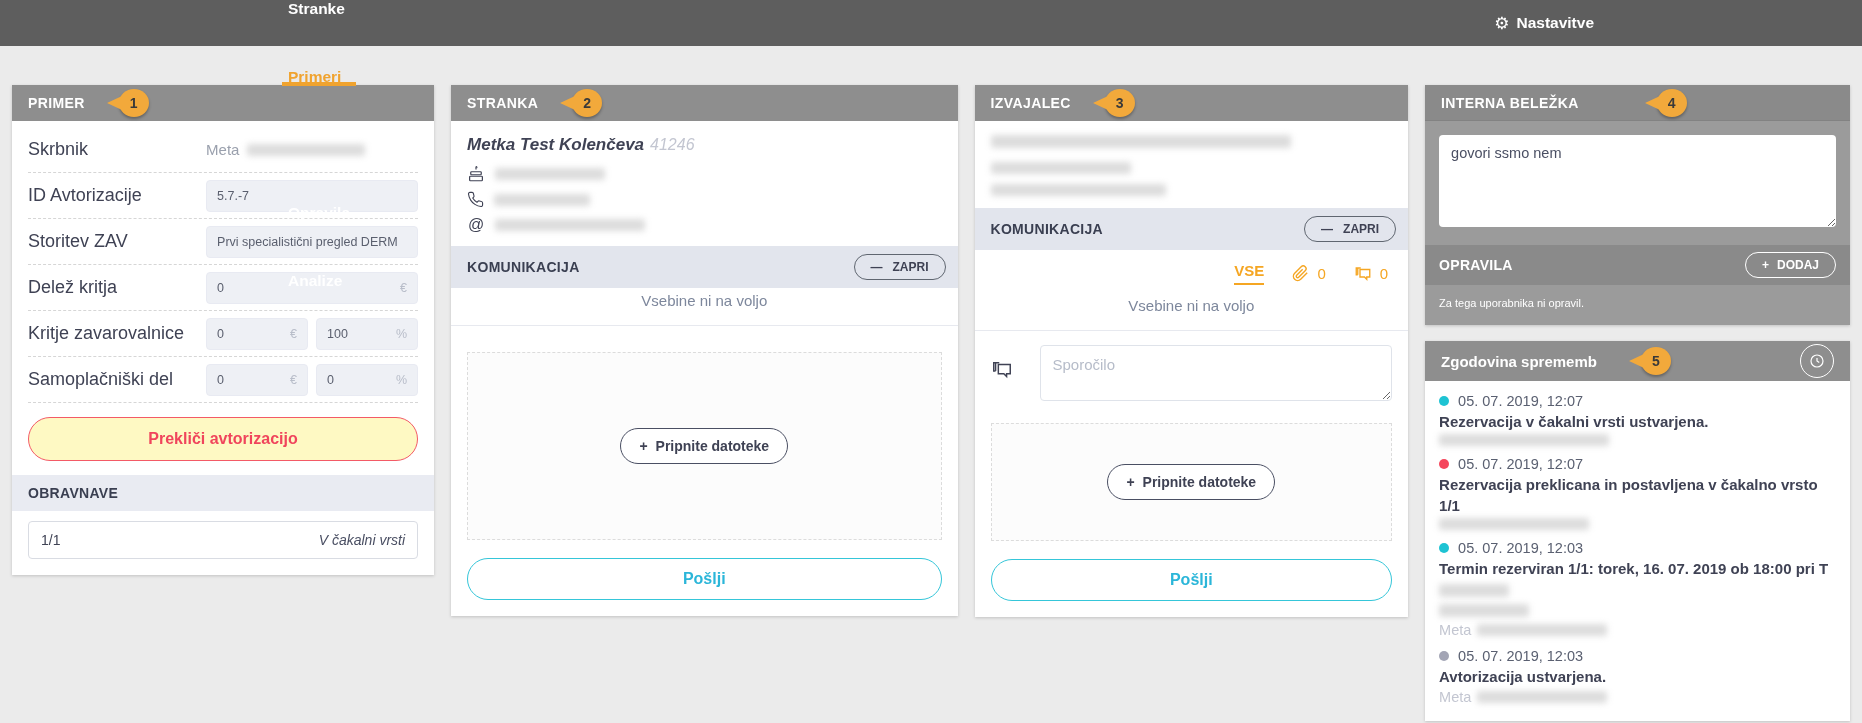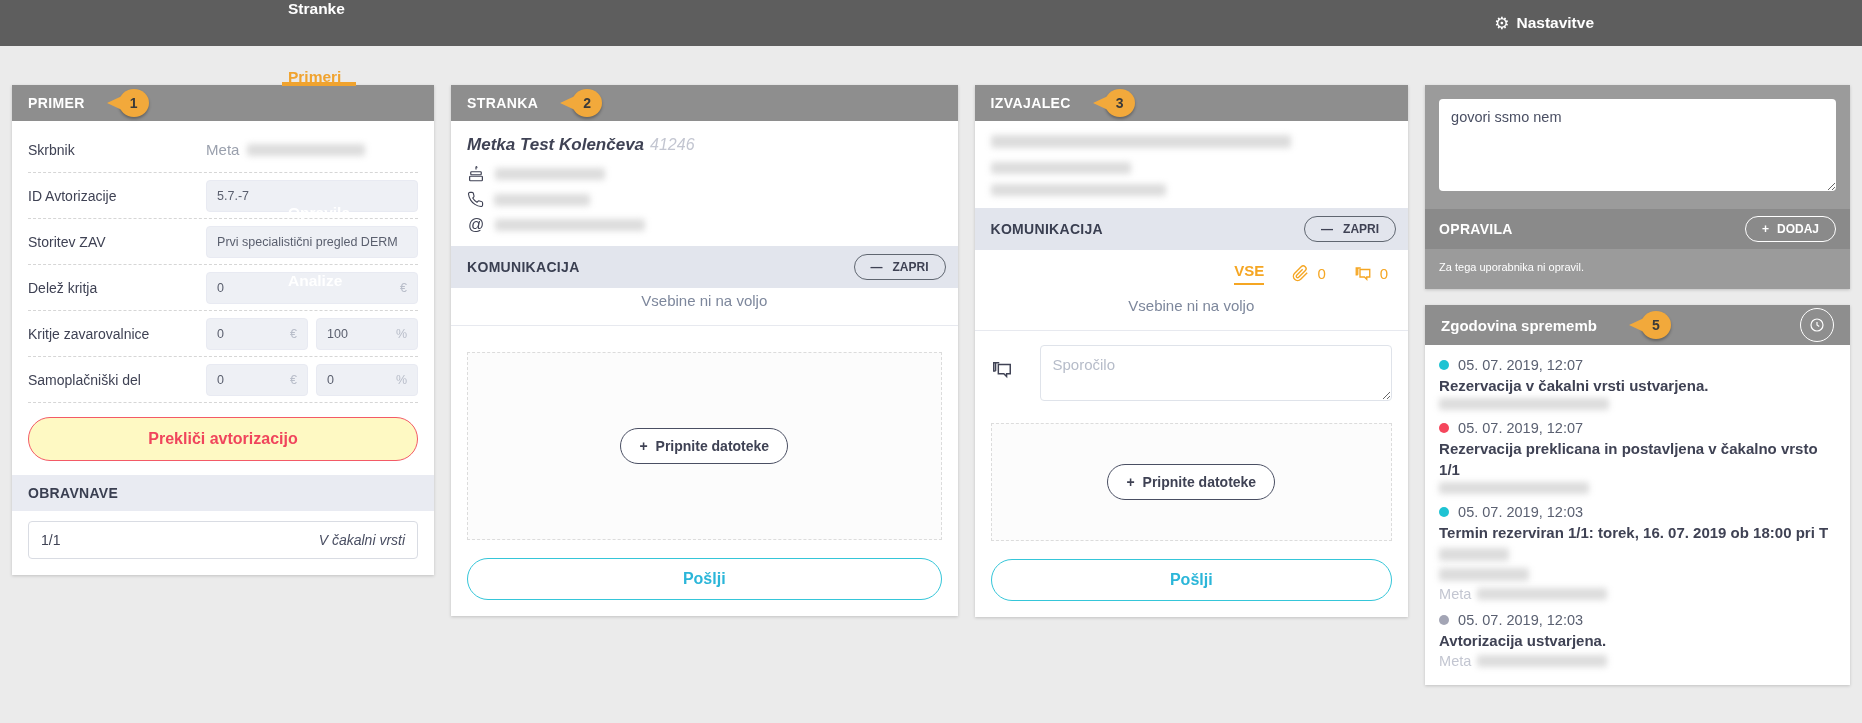--- a/index.html
+++ b/index.html
@@ -23,21 +23,21 @@
   .chead { background:#8e8e8e; height:36px; display:flex; align-items:center; padding:0 16px; color:#fff; font-weight:bold; font-size:14px; letter-spacing:.4px; }
   .badge { position:relative; margin-left:34px; width:30px; height:28px; background:#f2a93b; border-radius:50%; display:flex; align-items:center; justify-content:center; color:#3a3a3a; font-weight:bold; font-size:14px; box-shadow:0 2px 3px rgba(0,0,0,.3); flex:none; }
   .badge::before { content:""; position:absolute; left:-12px; top:50%; transform:translateY(-50%); border-top:7px solid transparent; border-bottom:7px solid transparent; border-right:15px solid #f2a93b; }
 
   .redact { display:inline-block; height:12px; background:#dcdcdc; border-radius:2px; filter:blur(3px); vertical-align:middle; }
 
   
   .c1 .body { padding:6px 16px 0; }
   .frow { display:flex; align-items:center; justify-content:space-between; min-height:46px; border-bottom:1px dashed #d6d6d6; }
   .frow:last-of-type { border-bottom:1px dashed #d6d6d6; }
-  .flabel { font-size:14px; color:#3f4254; }
+  .flabel { font-size:18px; color:#3f4254; }
   .fval { width:212px; display:flex; gap:8px; }
   .muted { color:#9aa0ad; font-size:15px; }
   .ibox { background:#eef0f5; border:1px solid #e8eaf2; border-radius:4px; padding:8px 10px; font-size:12.5px; color:#5a5f6e; width:100%; display:flex; justify-content:space-between; align-items:center; }
   .ibox .unit { color:#b8bdc9; }
   .ibox.half { width:102px; }
   .btn-cancel { display:block; width:100%; margin:14px 0; height:44px; background:#fef9c3; border:1.5px solid #f35a66; border-radius:22px; color:#f0455c; font-weight:bold; font-size:16px; font-family:inherit; cursor:pointer; }
   .subhead { margin:0 -16px; background:#e9ebf2; padding:10px 16px; font-weight:bold; font-size:14px; color:#3a3f51; letter-spacing:.3px; }
   .obr-row { margin:10px 0 16px; border:1px solid #d9dce3; border-radius:4px; padding:10px 12px; display:flex; justify-content:space-between; align-items:center; font-size:14px; cursor:pointer; }
   .obr-right { font-style:italic; color:#4a4f63; }
 
@@ -275,20 +275,24 @@
         <span>+</span>
         <span>Pripnite datoteke</span>
       </button>
     </div>
     <button class="btn-send">Pošlji</button>
   </section>
 
   <div class="c4">
 
     <section class="panel">
+      <header class="chead" style="background:#8a8a8a;">
+        <span>INTERNA BELEŽKA</span>
+        <span class="badge" style="margin-left:78px;">4</span>
+      </header>
       <div class="notewrap">
         <textarea class="note" style="">govori ssmo nem</textarea>
       </div>
       <div class="opravila">
         <span class="opr-title">OPRAVILA</span>
         <button class="pill-light">
           <span>+</span>
           <span>DODAJ</span>
         </button>
       </div>

